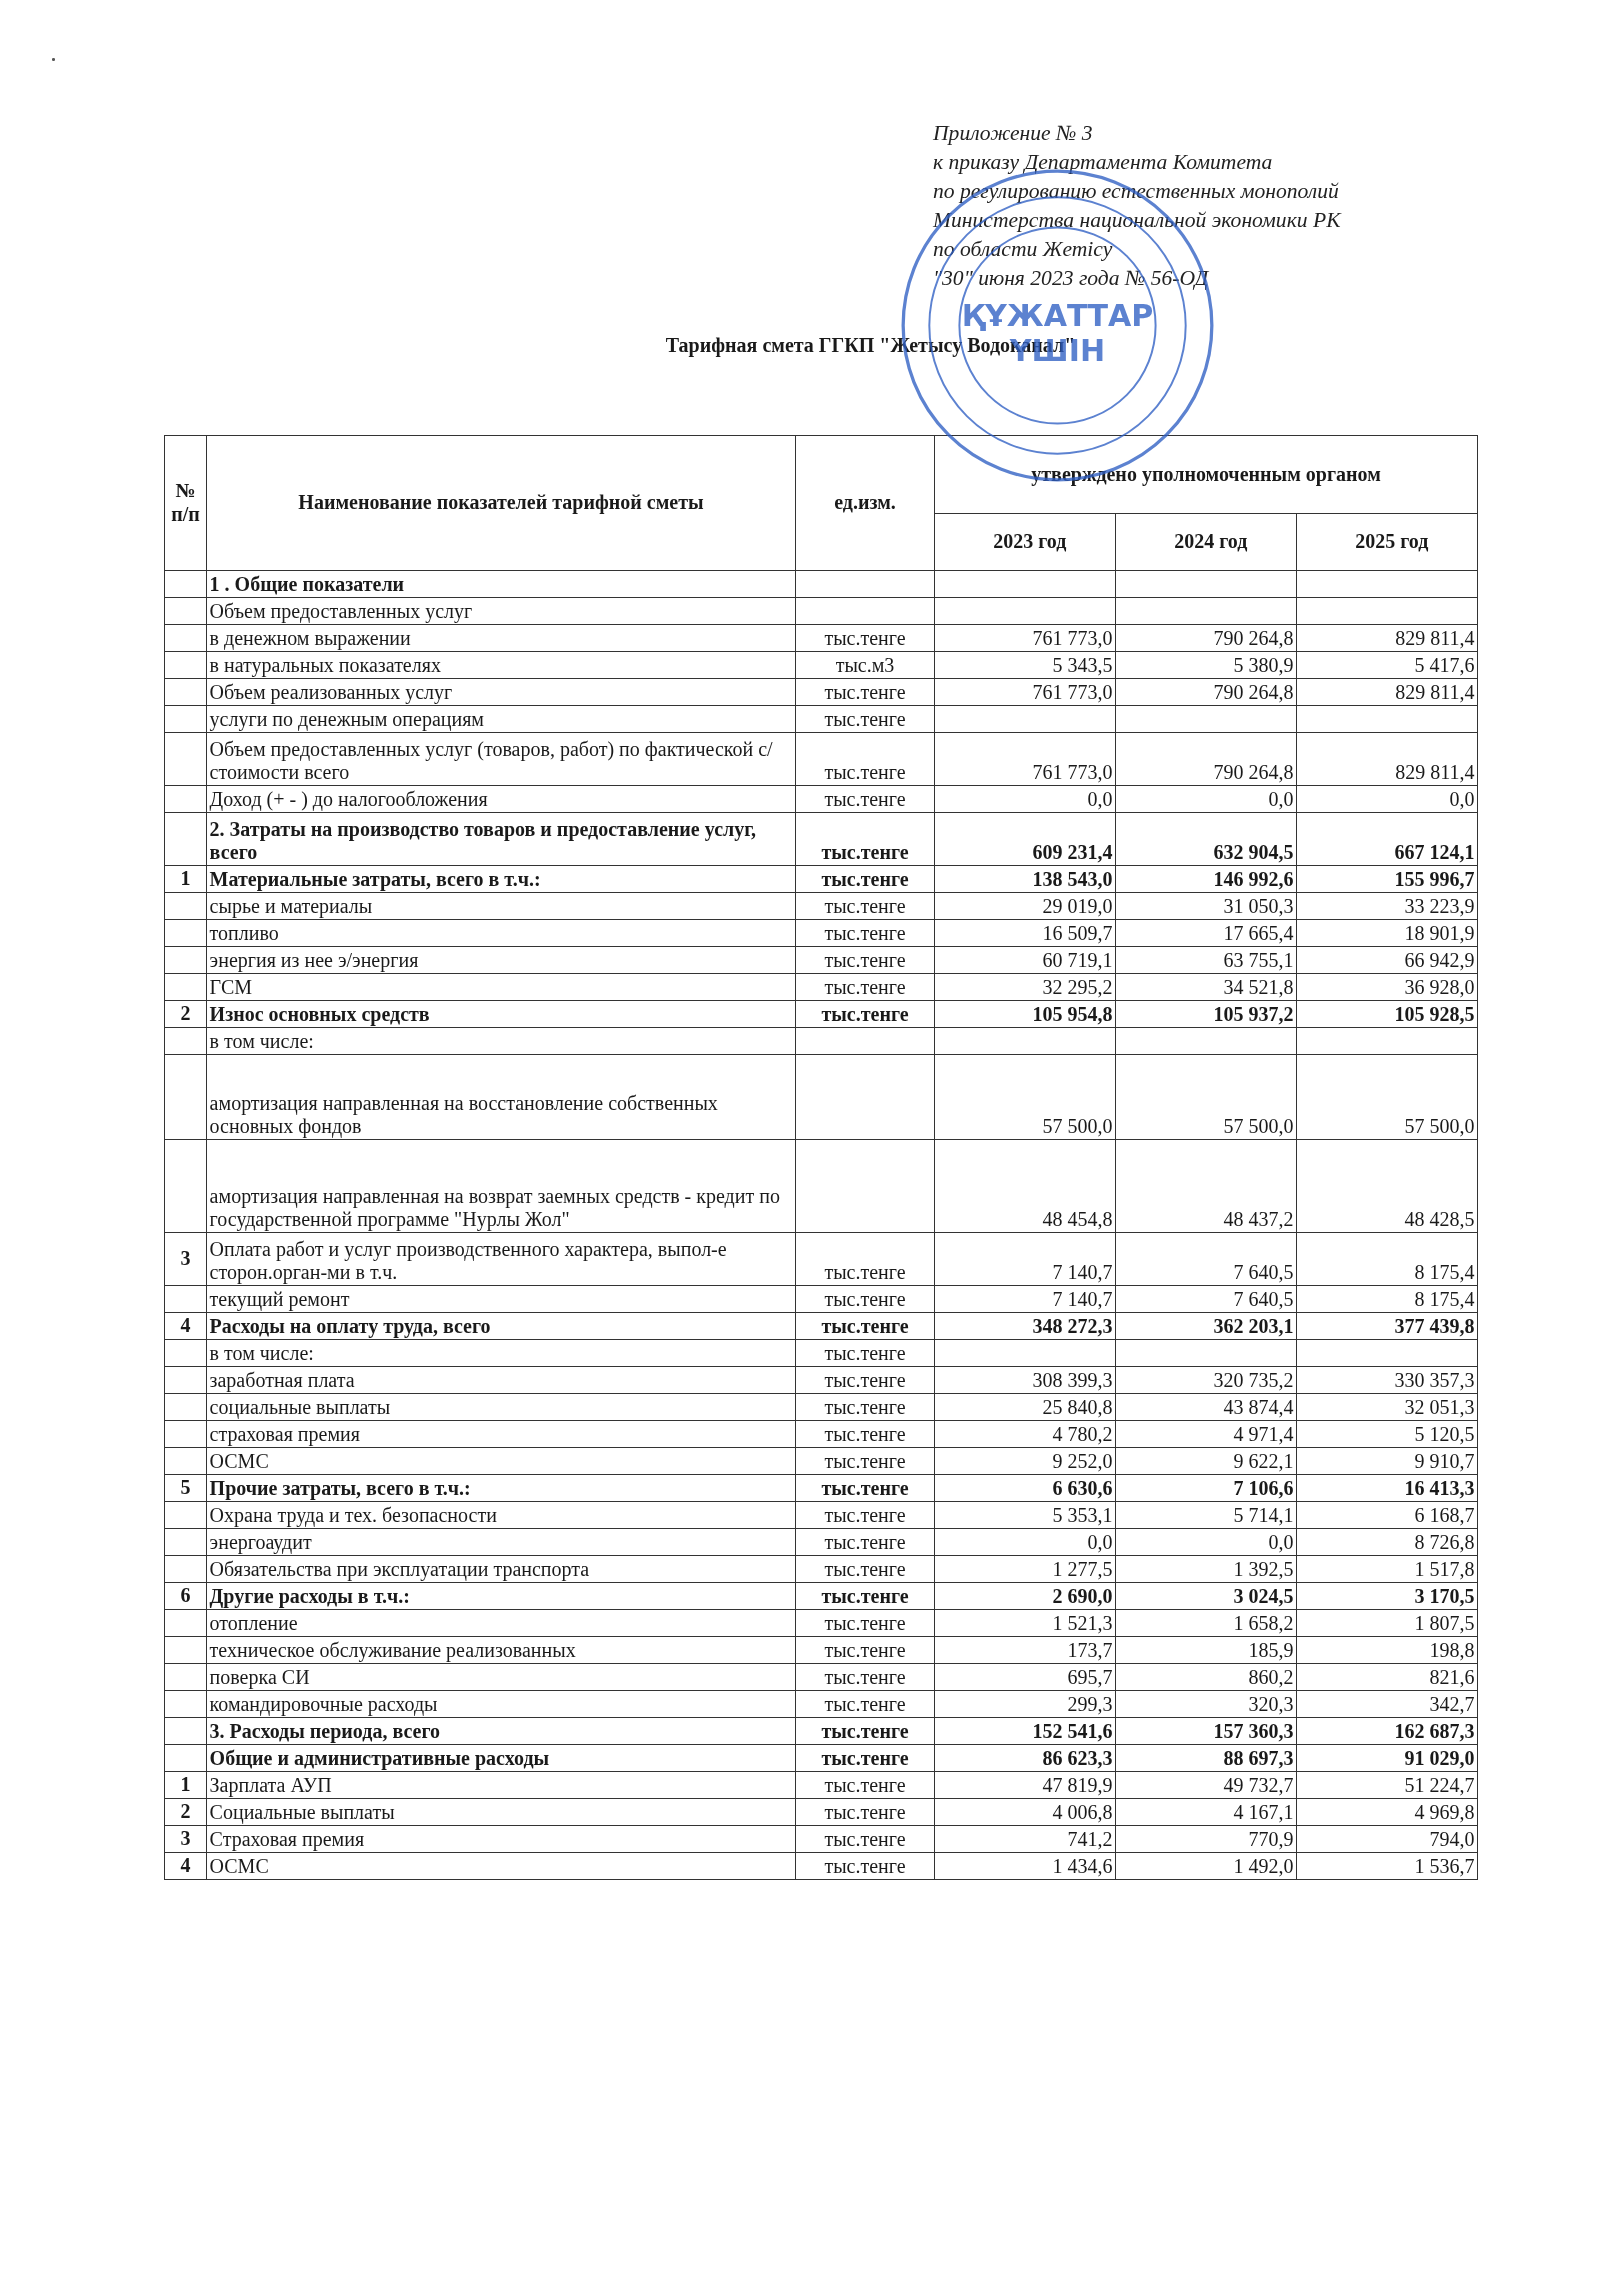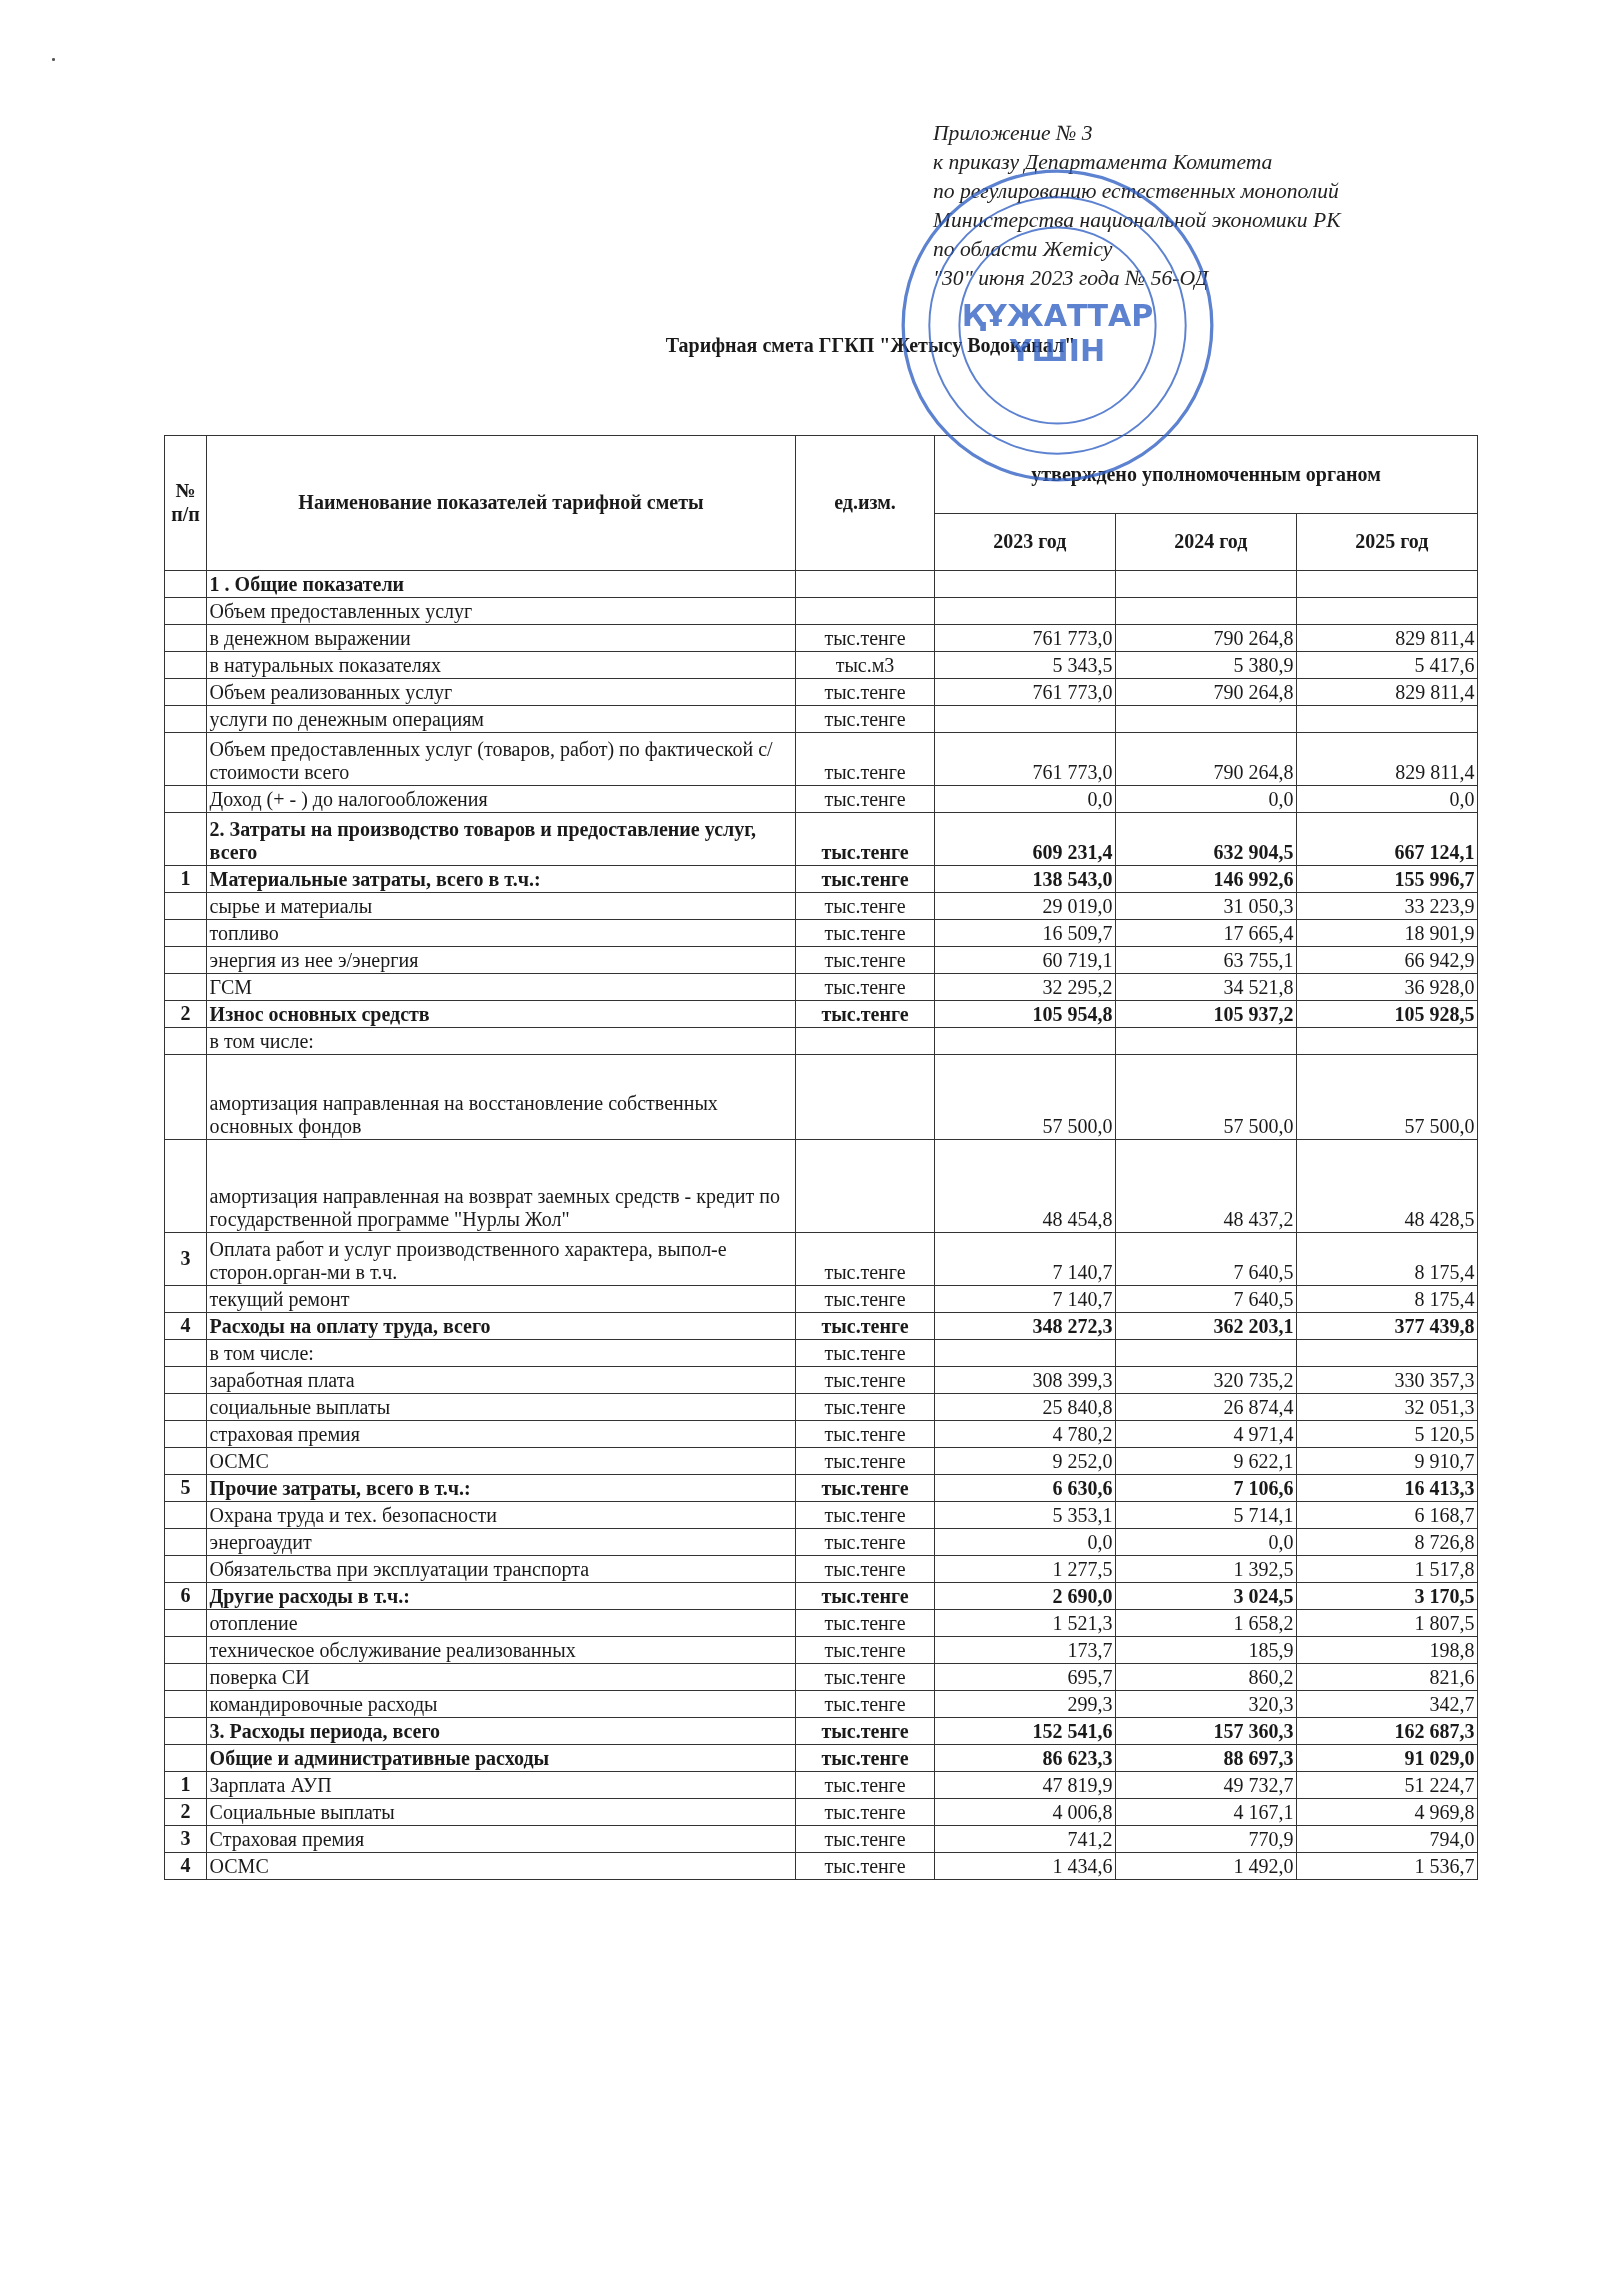--- a/index.html
+++ b/index.html
@@ -270,21 +270,21 @@
         <td class="unit-cell">тыс.тенге</td>
         <td class="val-cell">308 399,3</td>
         <td class="val-cell">320 735,2</td>
         <td class="val-cell">330 357,3</td>
       </tr>
       <tr class="h1">
         <td class="num-cell"></td>
         <td class="name-cell">социальные выплаты</td>
         <td class="unit-cell">тыс.тенге</td>
         <td class="val-cell">25 840,8</td>
-        <td class="val-cell">26 874,4</td>
+        <td class="val-cell">43 874,4</td>
         <td class="val-cell">32 051,3</td>
       </tr>
       <tr class="h1">
         <td class="num-cell"></td>
         <td class="name-cell">страховая премия</td>
         <td class="unit-cell">тыс.тенге</td>
         <td class="val-cell">4 780,2</td>
         <td class="val-cell">4 971,4</td>
         <td class="val-cell">5 120,5</td>
       </tr>

